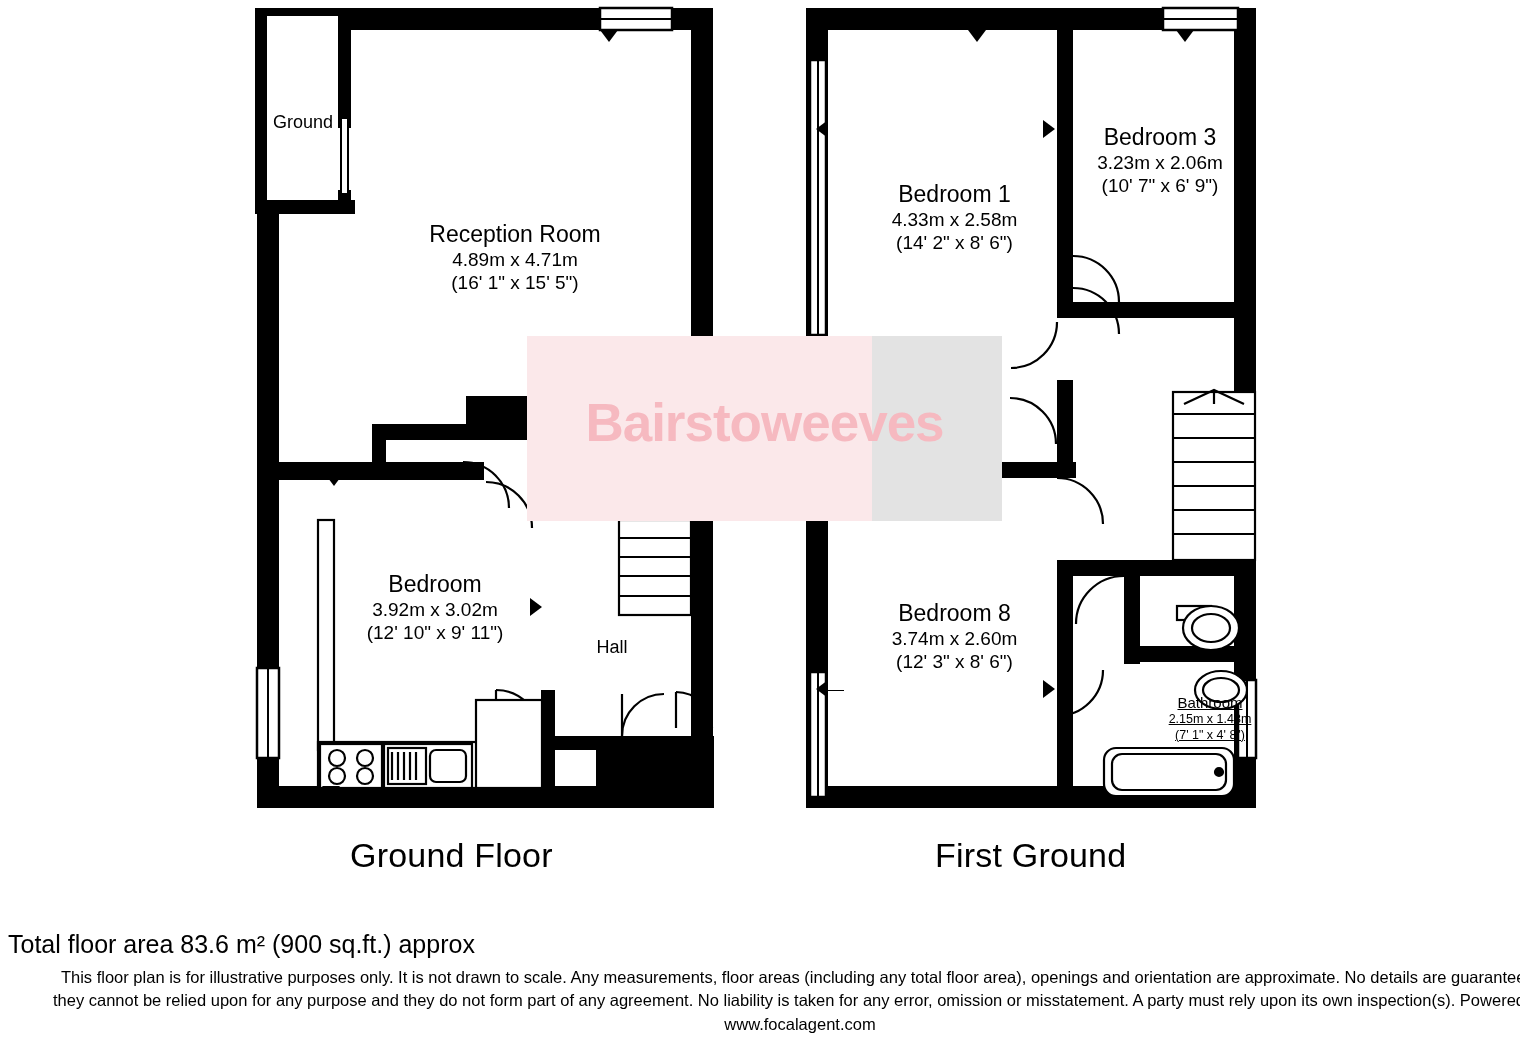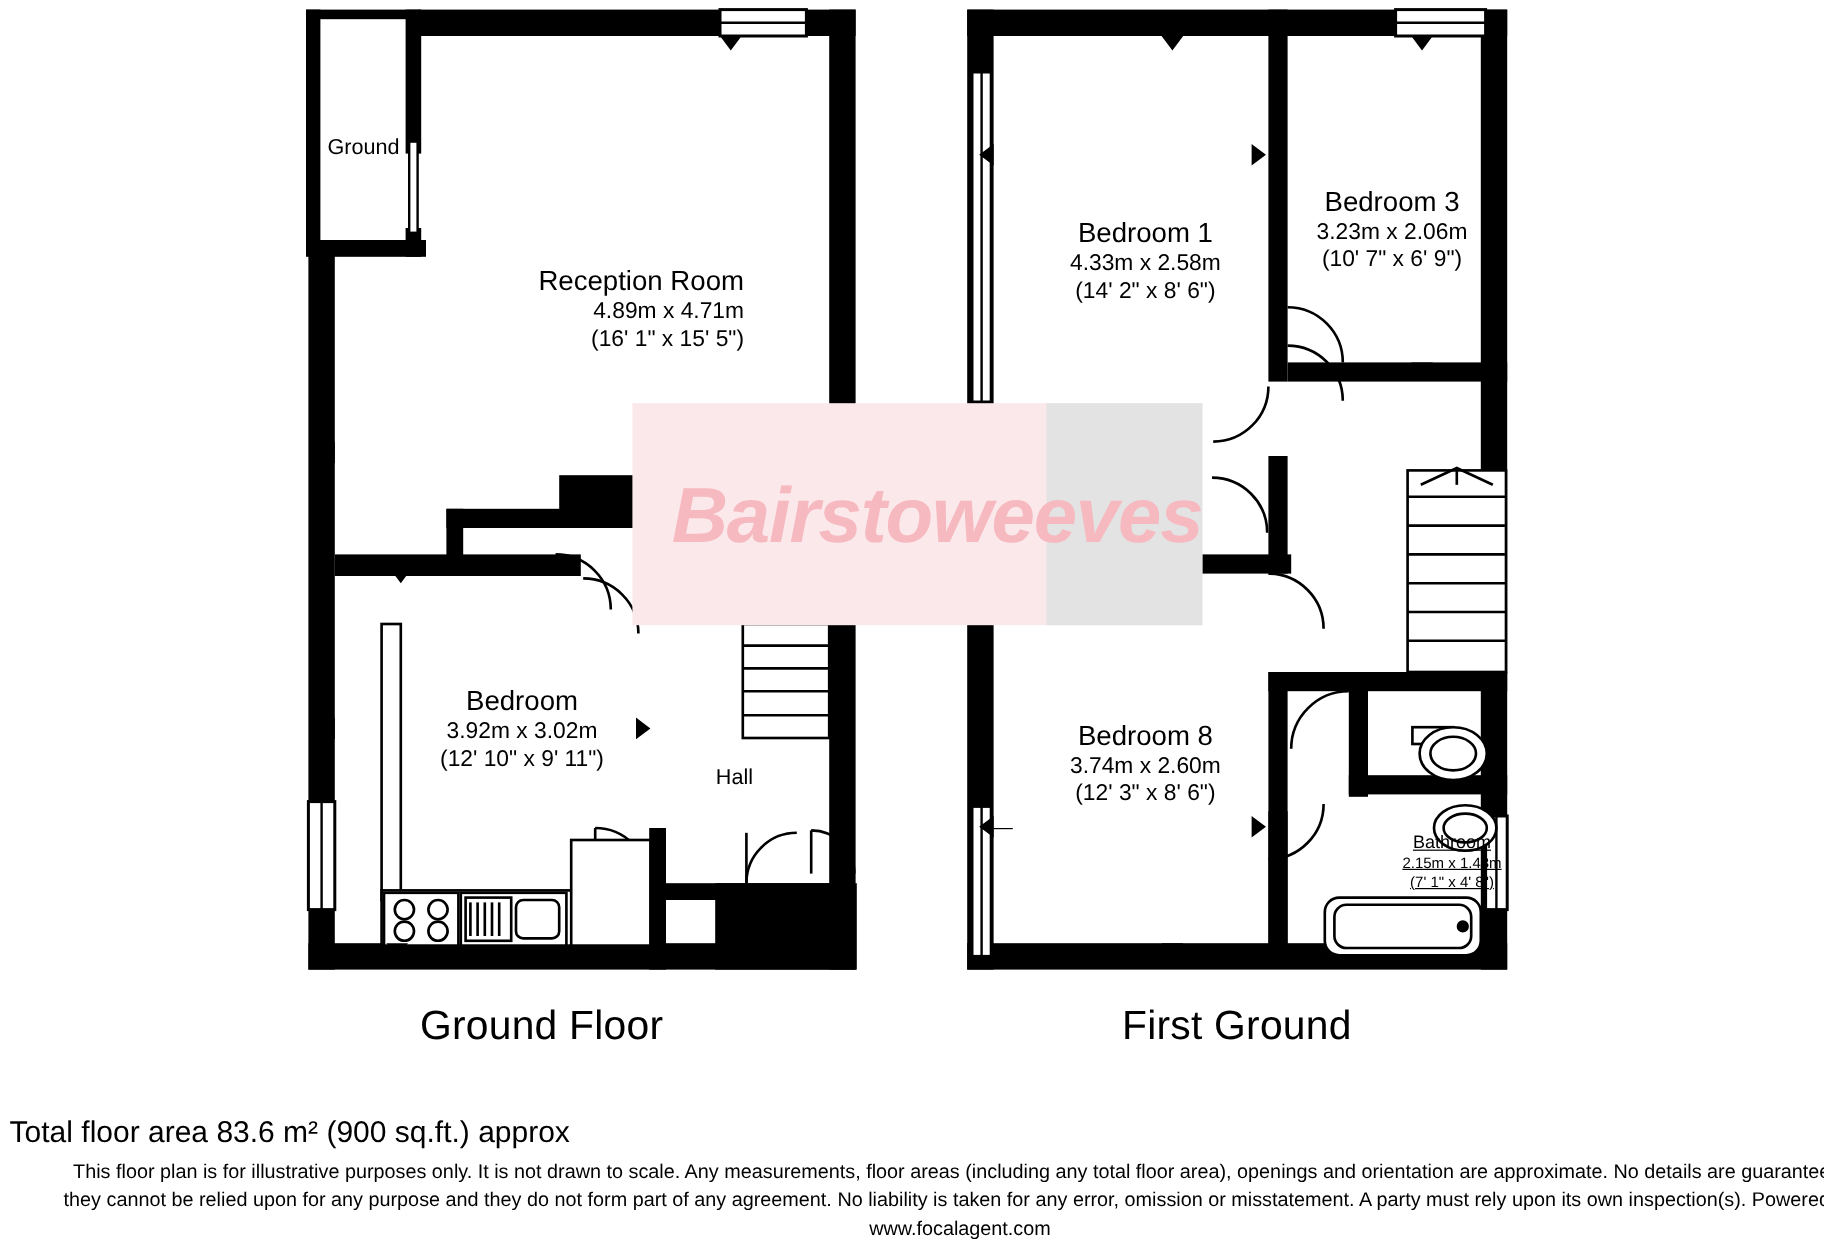--- a/index.html
+++ b/index.html
@@ -45,26 +45,26 @@
   .room-label .rl-dim-m,
   .room-label .rl-dim-ft {
     display: block;
     font-size: 19px;
   }
   .room-label.small .rl-name { font-size: 15px; }
   .room-label.small .rl-dim-m { font-size: 12.5px; }
   .room-label.small .rl-dim-ft { font-size: 12.5px; }
   .room-label.plain .rl-name { font-size: 18px; }
 
-  #label-reception { left: 410px; top: 220px; width: 210px; text-align: right; }
+  #label-reception { left: 410px; top: 220px; width: 210px; }
   #label-kitchen   { left: 350px; top: 570px; width: 170px; }
   #label-hall      { left: 592px; top: 637px; width: 40px; }
   #label-balcony   { left: 270px; top: 112px; width: 66px; }
   #label-bed1      { left: 872px; top: 180px; width: 165px; }
-  #label-bed3      { left: 1085px; top: 123px; width: 150px; margin-top: 31px; }
+  #label-bed3      { left: 1085px; top: 123px; width: 150px; }
   #label-bed2      { left: 872px; top: 599px; width: 165px; }
   #label-bathroom  { left: 1166px; top: 694px; width: 88px; text-decoration: underline; }
 
   .watermark {
     position: absolute;
     left: 527px;
     top: 336px;
     width: 475px;
     height: 185px;
     pointer-events: none;
@@ -79,24 +79,23 @@
   .watermark .wm-grey {
     position: absolute;
     left: 345px; top: 0;
     width: 130px; height: 185px;
     background: #e3e3e3;
   }
   .watermark .wm-text {
     position: absolute;
     left: 0; top: 56px;
     width: 475px;
-    text-align: right;
-    font-size: 65px;
+    text-align: center;
+    font-size: 53px;
     font-weight: bold;
-    font-style: italic;
     color: #f6b9c0;
     letter-spacing: -1px;
   }
 
   .footer {
     position: absolute;
     left: 0;
     top: 930px;
     width: 1520px;
   }

